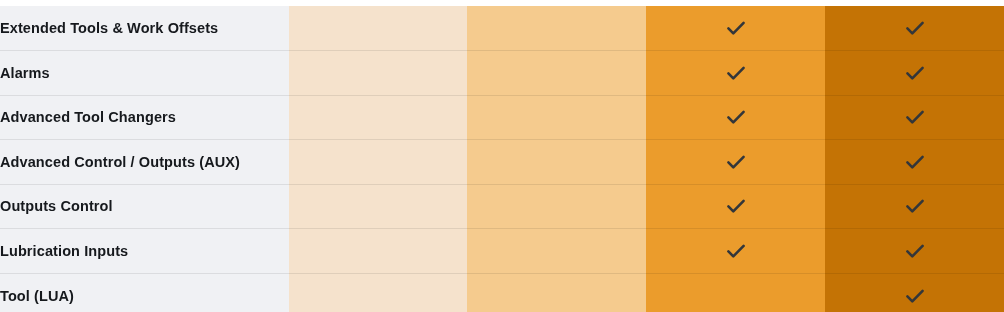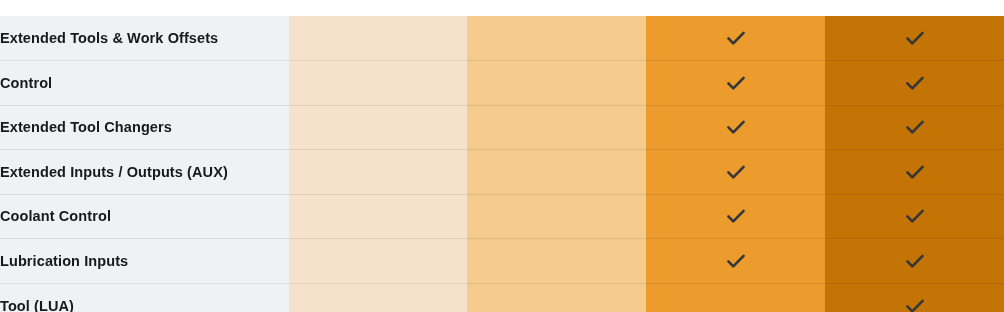--- a/index.html
+++ b/index.html
@@ -13,21 +13,21 @@
     height: 312px;
     overflow: hidden;
     font-family: "Liberation Sans", sans-serif;
   }
 
   .comparison-wrap {
     width: 1004px;
     height: 312px;
     background: #ffffff;
     box-sizing: border-box;
-    padding-top: 16px;
+    padding-top: 6px;
     padding-bottom: 4px;
   }
 
   table.feature-table {
     width: 1004px;
     border-collapse: collapse;
     table-layout: fixed;
   }
 
   table.feature-table col.col-label   { width: 289px; }
@@ -117,54 +117,54 @@
           <td class="cell-tier tier-1"><span class="cell-empty"></span></td>
           <td class="cell-tier tier-2"><span class="cell-empty"></span></td>
           <td class="cell-tier tier-3"><span class="check-icon"><svg viewBox="0 0 26 26" aria-hidden="true">
                 <path d="M5.4 13.4 L10.3 18.3 L20.6 7.9"></path>
               </svg></span></td>
           <td class="cell-tier tier-4"><span class="check-icon"><svg viewBox="0 0 26 26" aria-hidden="true">
                 <path d="M5.4 13.4 L10.3 18.3 L20.6 7.9"></path>
               </svg></span></td>
         </tr>
         <tr>
-          <td class="cell-label">Control</td>
+          <td class="cell-label">Alarms</td>
           <td class="cell-tier tier-1"><span class="cell-empty"></span></td>
           <td class="cell-tier tier-2"><span class="cell-empty"></span></td>
           <td class="cell-tier tier-3"><span class="check-icon"><svg viewBox="0 0 26 26" aria-hidden="true">
                 <path d="M5.4 13.4 L10.3 18.3 L20.6 7.9"></path>
               </svg></span></td>
           <td class="cell-tier tier-4"><span class="check-icon"><svg viewBox="0 0 26 26" aria-hidden="true">
                 <path d="M5.4 13.4 L10.3 18.3 L20.6 7.9"></path>
               </svg></span></td>
         </tr>
         <tr>
-          <td class="cell-label">Extended Tool Changers</td>
+          <td class="cell-label">Advanced Tool Changers</td>
           <td class="cell-tier tier-1"><span class="cell-empty"></span></td>
           <td class="cell-tier tier-2"><span class="cell-empty"></span></td>
           <td class="cell-tier tier-3"><span class="check-icon"><svg viewBox="0 0 26 26" aria-hidden="true">
                 <path d="M5.4 13.4 L10.3 18.3 L20.6 7.9"></path>
               </svg></span></td>
           <td class="cell-tier tier-4"><span class="check-icon"><svg viewBox="0 0 26 26" aria-hidden="true">
                 <path d="M5.4 13.4 L10.3 18.3 L20.6 7.9"></path>
               </svg></span></td>
         </tr>
         <tr>
-          <td class="cell-label">Extended Inputs / Outputs (AUX)</td>
+          <td class="cell-label">Advanced Control / Outputs (AUX)</td>
           <td class="cell-tier tier-1"><span class="cell-empty"></span></td>
           <td class="cell-tier tier-2"><span class="cell-empty"></span></td>
           <td class="cell-tier tier-3"><span class="check-icon"><svg viewBox="0 0 26 26" aria-hidden="true">
                 <path d="M5.4 13.4 L10.3 18.3 L20.6 7.9"></path>
               </svg></span></td>
           <td class="cell-tier tier-4"><span class="check-icon"><svg viewBox="0 0 26 26" aria-hidden="true">
                 <path d="M5.4 13.4 L10.3 18.3 L20.6 7.9"></path>
               </svg></span></td>
         </tr>
         <tr>
-          <td class="cell-label">Coolant Control</td>
+          <td class="cell-label">Outputs Control</td>
           <td class="cell-tier tier-1"><span class="cell-empty"></span></td>
           <td class="cell-tier tier-2"><span class="cell-empty"></span></td>
           <td class="cell-tier tier-3"><span class="check-icon"><svg viewBox="0 0 26 26" aria-hidden="true">
                 <path d="M5.4 13.4 L10.3 18.3 L20.6 7.9"></path>
               </svg></span></td>
           <td class="cell-tier tier-4"><span class="check-icon"><svg viewBox="0 0 26 26" aria-hidden="true">
                 <path d="M5.4 13.4 L10.3 18.3 L20.6 7.9"></path>
               </svg></span></td>
         </tr>
         <tr>

